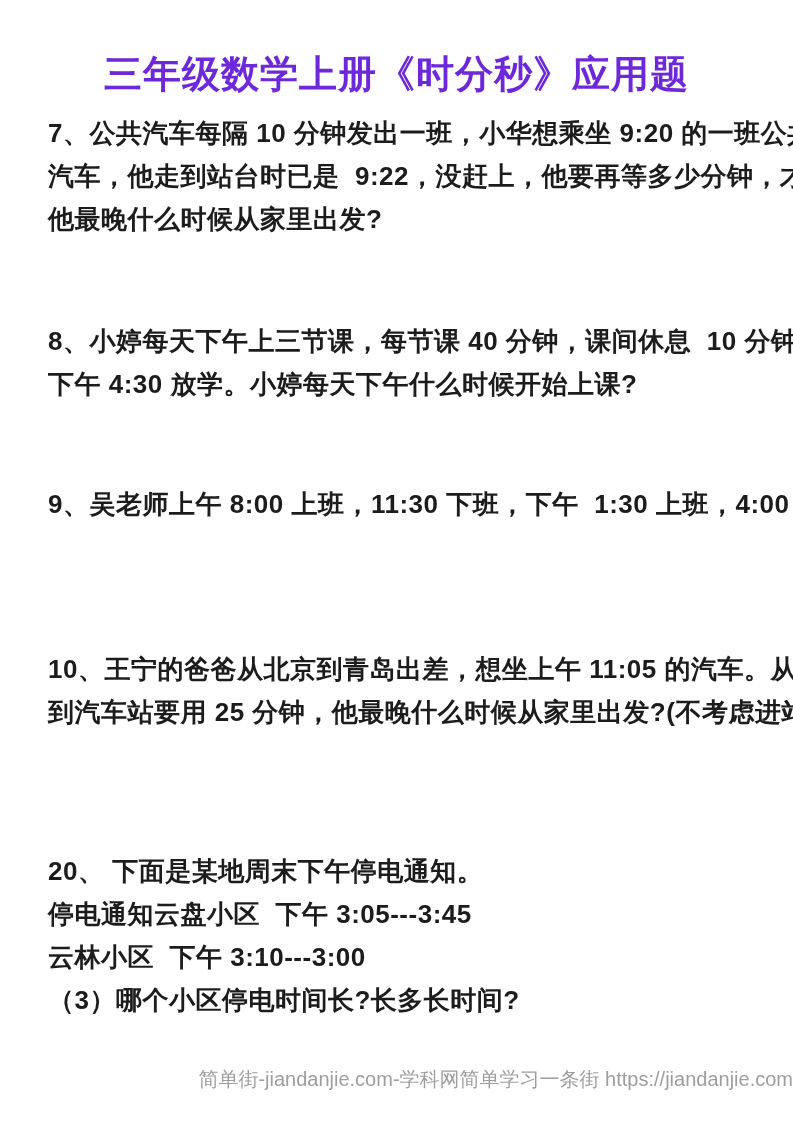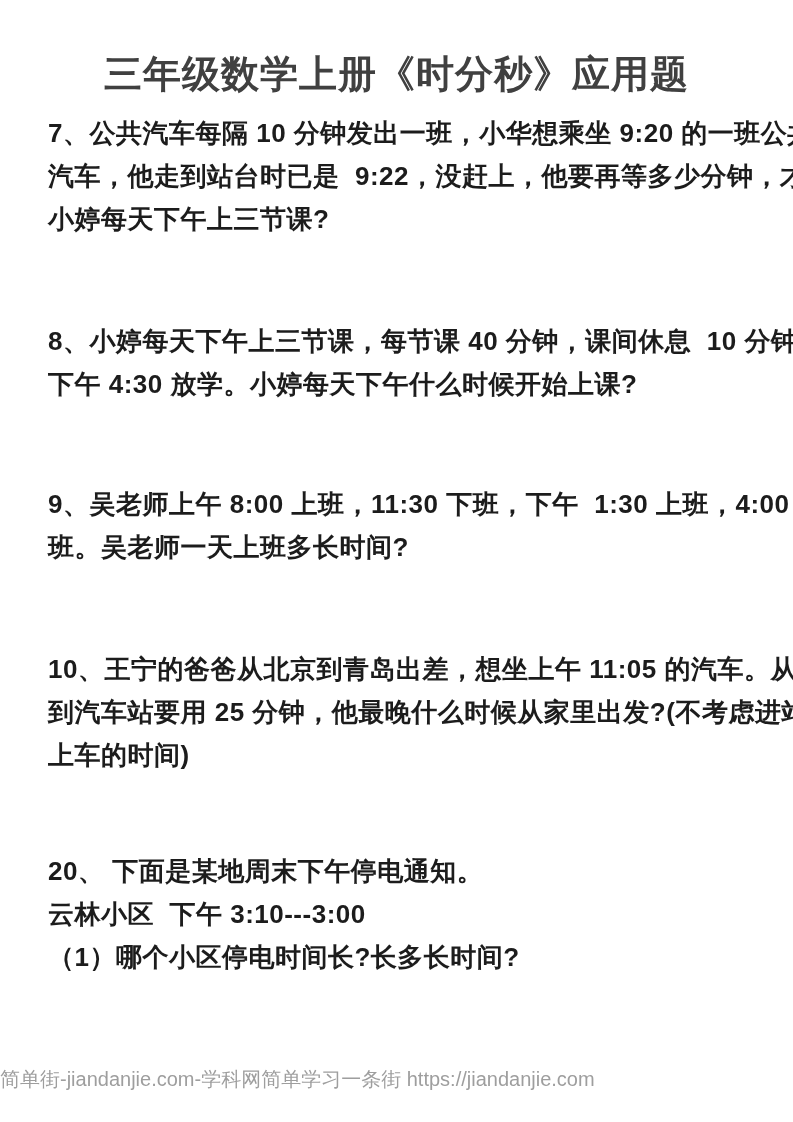--- a/index.html
+++ b/index.html
@@ -17,21 +17,21 @@
   }
   .title {
     position: absolute;
     top: 52px;
     left: 0;
     right: 0;
     text-align: center;
     font-size: 38px;
     line-height: 44px;
     font-weight: 700;
-    color: #404040;
+    color: #6d28d9;
     letter-spacing: 1px;
     white-space: pre;
   }
   .question {
     position: absolute;
     left: 48px;
     width: 702px;
     color: #1c1c1c;
     font-size: 26px;
     line-height: 43px;
@@ -44,58 +44,57 @@
   .q0 { top: 112px; }
   .q1 { top: 320px; }
   .q2 { top: 483px; }
   .q3 { top: 648px; }
   .q4 { top: 850px; }
   .footer {
     position: absolute;
     top: 1066px;
     left: 0;
     right: 0;
-    text-align: left;
+    text-align: right;
     font-size: 20px;
     line-height: 26px;
     font-weight: 400;
     color: #9e9e9e;
     white-space: pre;
   }
 </style>
 </head>
 <body>
 
 <div class="page">
 
   <div class="title">三年级数学上册《时分秒》应用题</div>
 
   <div class="question q0">
     <div class="line">7、公共汽车每隔 10 分钟发出一班，小华想乘坐 9:20 的一班公共</div>
     <div class="line">汽车，他走到站台时已是  9:22，没赶上，他要再等多少分钟，才</div>
-    <div class="line">小婷每天下午上三节课?</div>
+    <div class="line">他最晚什么时候从家里出发?</div>
   </div>
 
   <div class="question q1">
     <div class="line">8、小婷每天下午上三节课，每节课 40 分钟，课间休息  10 分钟，</div>
     <div class="line">下午 4:30 放学。小婷每天下午什么时候开始上课?</div>
   </div>
 
   <div class="question q2">
     <div class="line">9、吴老师上午 8:00 上班，11:30 下班，下午  1:30 上班，4:00 下</div>
-    <div class="line">班。吴老师一天上班多长时间?</div>
   </div>
 
   <div class="question q3">
     <div class="line">10、王宁的爸爸从北京到青岛出差，想坐上午 11:05 的汽车。从家</div>
     <div class="line">到汽车站要用 25 分钟，他最晚什么时候从家里出发?(不考虑进站</div>
-    <div class="line">上车的时间)</div>
   </div>
 
   <div class="question q4">
     <div class="line">20、 下面是某地周末下午停电通知。</div>
+    <div class="line">停电通知云盘小区  下午 3:05---3:45</div>
     <div class="line">云林小区  下午 3:10---3:00</div>
-    <div class="line">（1）哪个小区停电时间长?长多长时间?</div>
+    <div class="line">（3）哪个小区停电时间长?长多长时间?</div>
   </div>
 
   <div class="footer">简单街-jiandanjie.com-学科网简单学习一条街 https://jiandanjie.com</div>
 
 </div>
 
 </body></html>

